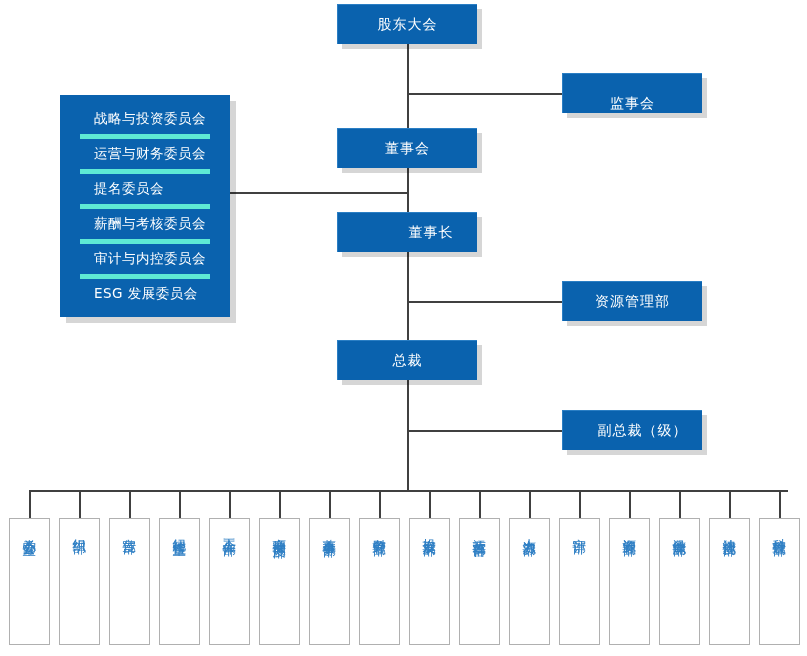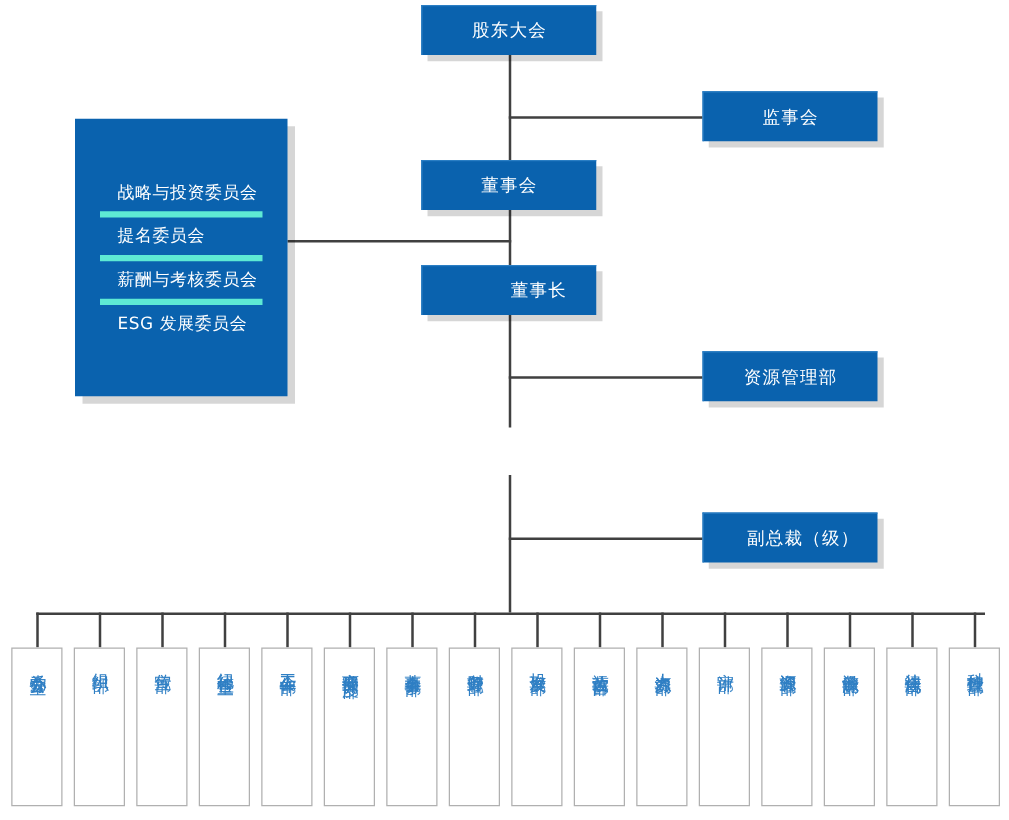--- a/index.html
+++ b/index.html
@@ -126,45 +126,50 @@
   <div class="line v" style="left:579px; top:490px; height:28px;"></div>
   <div class="line v" style="left:629px; top:490px; height:28px;"></div>
   <div class="line v" style="left:679px; top:490px; height:28px;"></div>
   <div class="line v" style="left:729px; top:490px; height:28px;"></div>
   <div class="line v" style="left:779px; top:490px; height:28px;"></div>
 
   <div class="node" style="left:337px; top:4px; width:140px; height:40px;">
     <span class="label">股东大会</span>
   </div>
 
-  <div class="node" style="left:562px; top:73px; width:140px; height:40px;">
+  <div class="node" style="left:562px; top:73px; width:140px; height:40px;align-items:flex-end;">
     <span class="label">监事会</span>
   </div>
 
   <div class="node" style="left:337px; top:128px; width:140px; height:40px;">
     <span class="label">董事会</span>
   </div>
 
   <div class="node" style="left:337px; top:212px; width:140px; height:40px;padding-left:47px;">
     <span class="label">董事长</span>
   </div>
 
   <div class="node" style="left:562px; top:281px; width:140px; height:40px;">
     <span class="label">资源管理部</span>
   </div>
 
+  <div class="node" style="left:337px; top:340px; width:140px; height:40px;">
+    <span class="label">总裁</span>
+  </div>
 
   <div class="node" style="left:562px; top:410px; width:140px; height:40px;padding-left:20px;">
     <span class="label">副总裁（级）</span>
   </div>
 
   <div id="committee-panel" style="left:60px; top:95px; width:170px; height:222px;">
     <div class="committee-item">战略与投资委员会</div>
+    <div class="committee-item">运营与财务委员会</div>
     <div class="committee-item">提名委员会</div>
     <div class="committee-item">薪酬与考核委员会</div>
+    <div class="committee-item">审计与内控委员会</div>
     <div class="committee-item">ESG 发展委员会</div>
   </div>
 
   <div class="dept" style="left:9px;">
     <span class="vtext">党委办公室</span>
   </div>
   <div class="dept" style="left:59px;">
     <span class="vtext">组织部</span>
   </div>
   <div class="dept" style="left:109px;">

